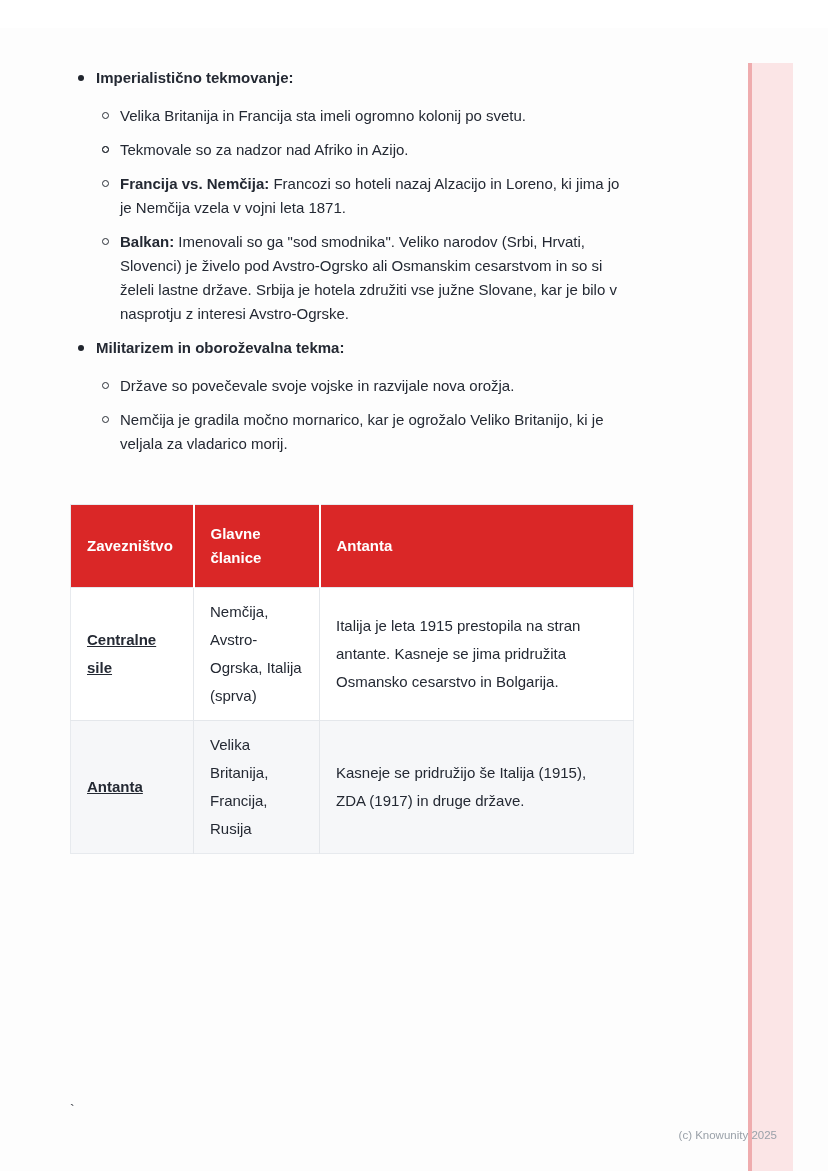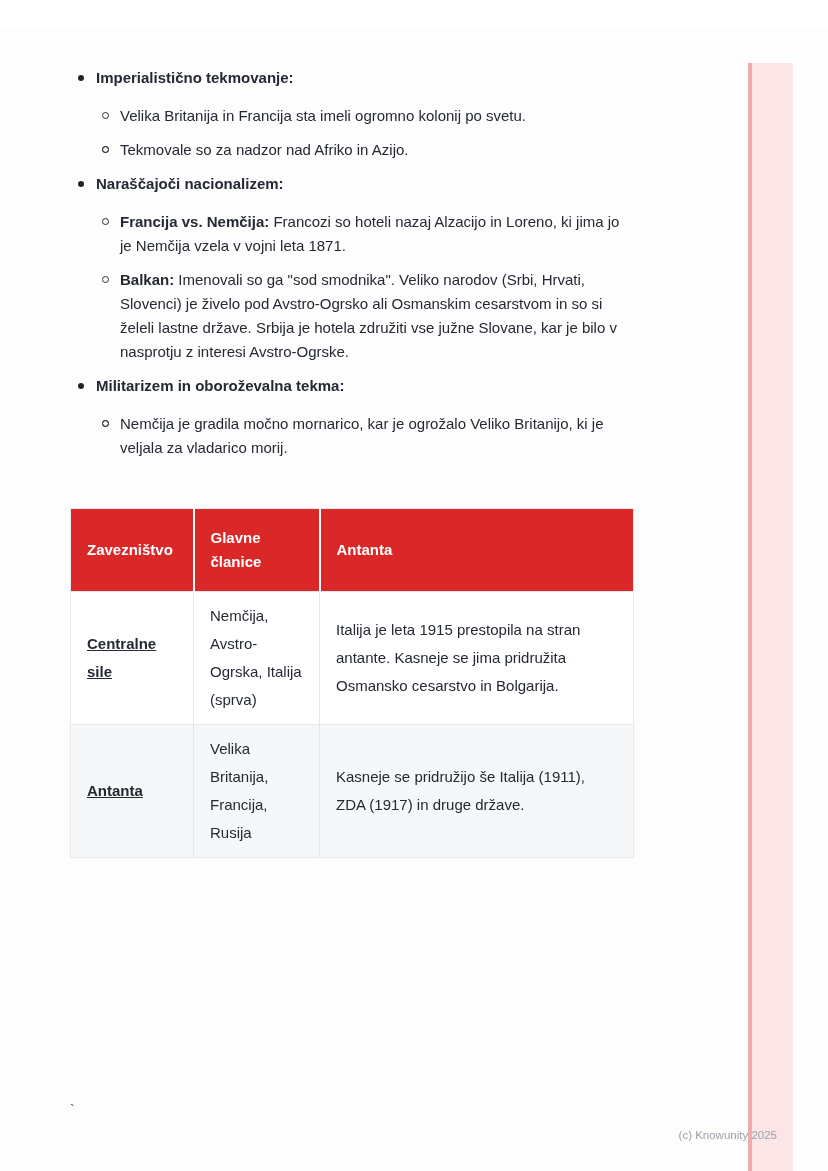--- a/index.html
+++ b/index.html
@@ -106,43 +106,40 @@
       <div class="li2">
         <span class="m2"></span>
       </div>
       <div class="li2">
         <span class="m2"></span>
         <span>Tekmovale so za nadzor nad Afriko in Azijo.</span>
       </div>
     </section>
 
     <section>
-      <div class="li1">
-        <span class="m1"></span>
-        <span class="bold">Naraščajoči nacionalizem:</span>
-      </div>
       <div class="li2">
         <span class="m2"></span>
         <span class="bold">Francija vs. Nemčija:</span>
         <span>Francozi so hoteli nazaj Alzacijo in Loreno, ki jima jo je Nemčija vzela v vojni leta 1871.</span>
       </div>
       <div class="li2">
         <span class="m2"></span>
         <span class="bold">Balkan:</span>
         <span>Imenovali so ga "sod smodnika". Veliko narodov (Srbi, Hrvati, Slovenci) je živelo pod Avstro-Ogrsko ali Osmanskim cesarstvom in so si želeli lastne države. Srbija je hotela združiti vse južne Slovane, kar je bilo v nasprotju z interesi Avstro-Ogrske.</span>
       </div>
     </section>
 
     <section>
       <div class="li1">
         <span class="m1"></span>
         <span class="bold">Militarizem in oboroževalna tekma:</span>
       </div>
       <div class="li2">
         <span class="m2"></span>
+        <span>Države so povečevale svoje vojske in razvijale nova orožja.</span>
       </div>
       <div class="li2">
         <span class="m2"></span>
         <span>Nemčija je gradila močno mornarico, kar je ogrožalo Veliko Britanijo, ki je veljala za vladarico morij.</span>
       </div>
     </section>
 
 
     <table class="alliance-table">
       <colgroup>
@@ -159,21 +156,21 @@
       </thead>
       <tbody>
         <tr>
           <td class="alliance">Centralne sile</td>
           <td>Nemčija, Avstro-Ogrska, Italija (sprva)</td>
           <td>Italija je leta 1915 prestopila na stran antante. Kasneje se jima pridružita Osmansko cesarstvo in Bolgarija.</td>
         </tr>
         <tr>
           <td class="alliance">Antanta</td>
           <td>Velika Britanija, Francija, Rusija</td>
-          <td>Kasneje se pridružijo še Italija (1911), ZDA (1917) in druge države.</td>
+          <td>Kasneje se pridružijo še Italija (1915), ZDA (1917) in druge države.</td>
         </tr>
       </tbody>
     </table>
 
   </div>
 
   <div class="stray-mark">`</div>
 
   <div class="footer-credit">(c) Knowunity 2025</div>
 

